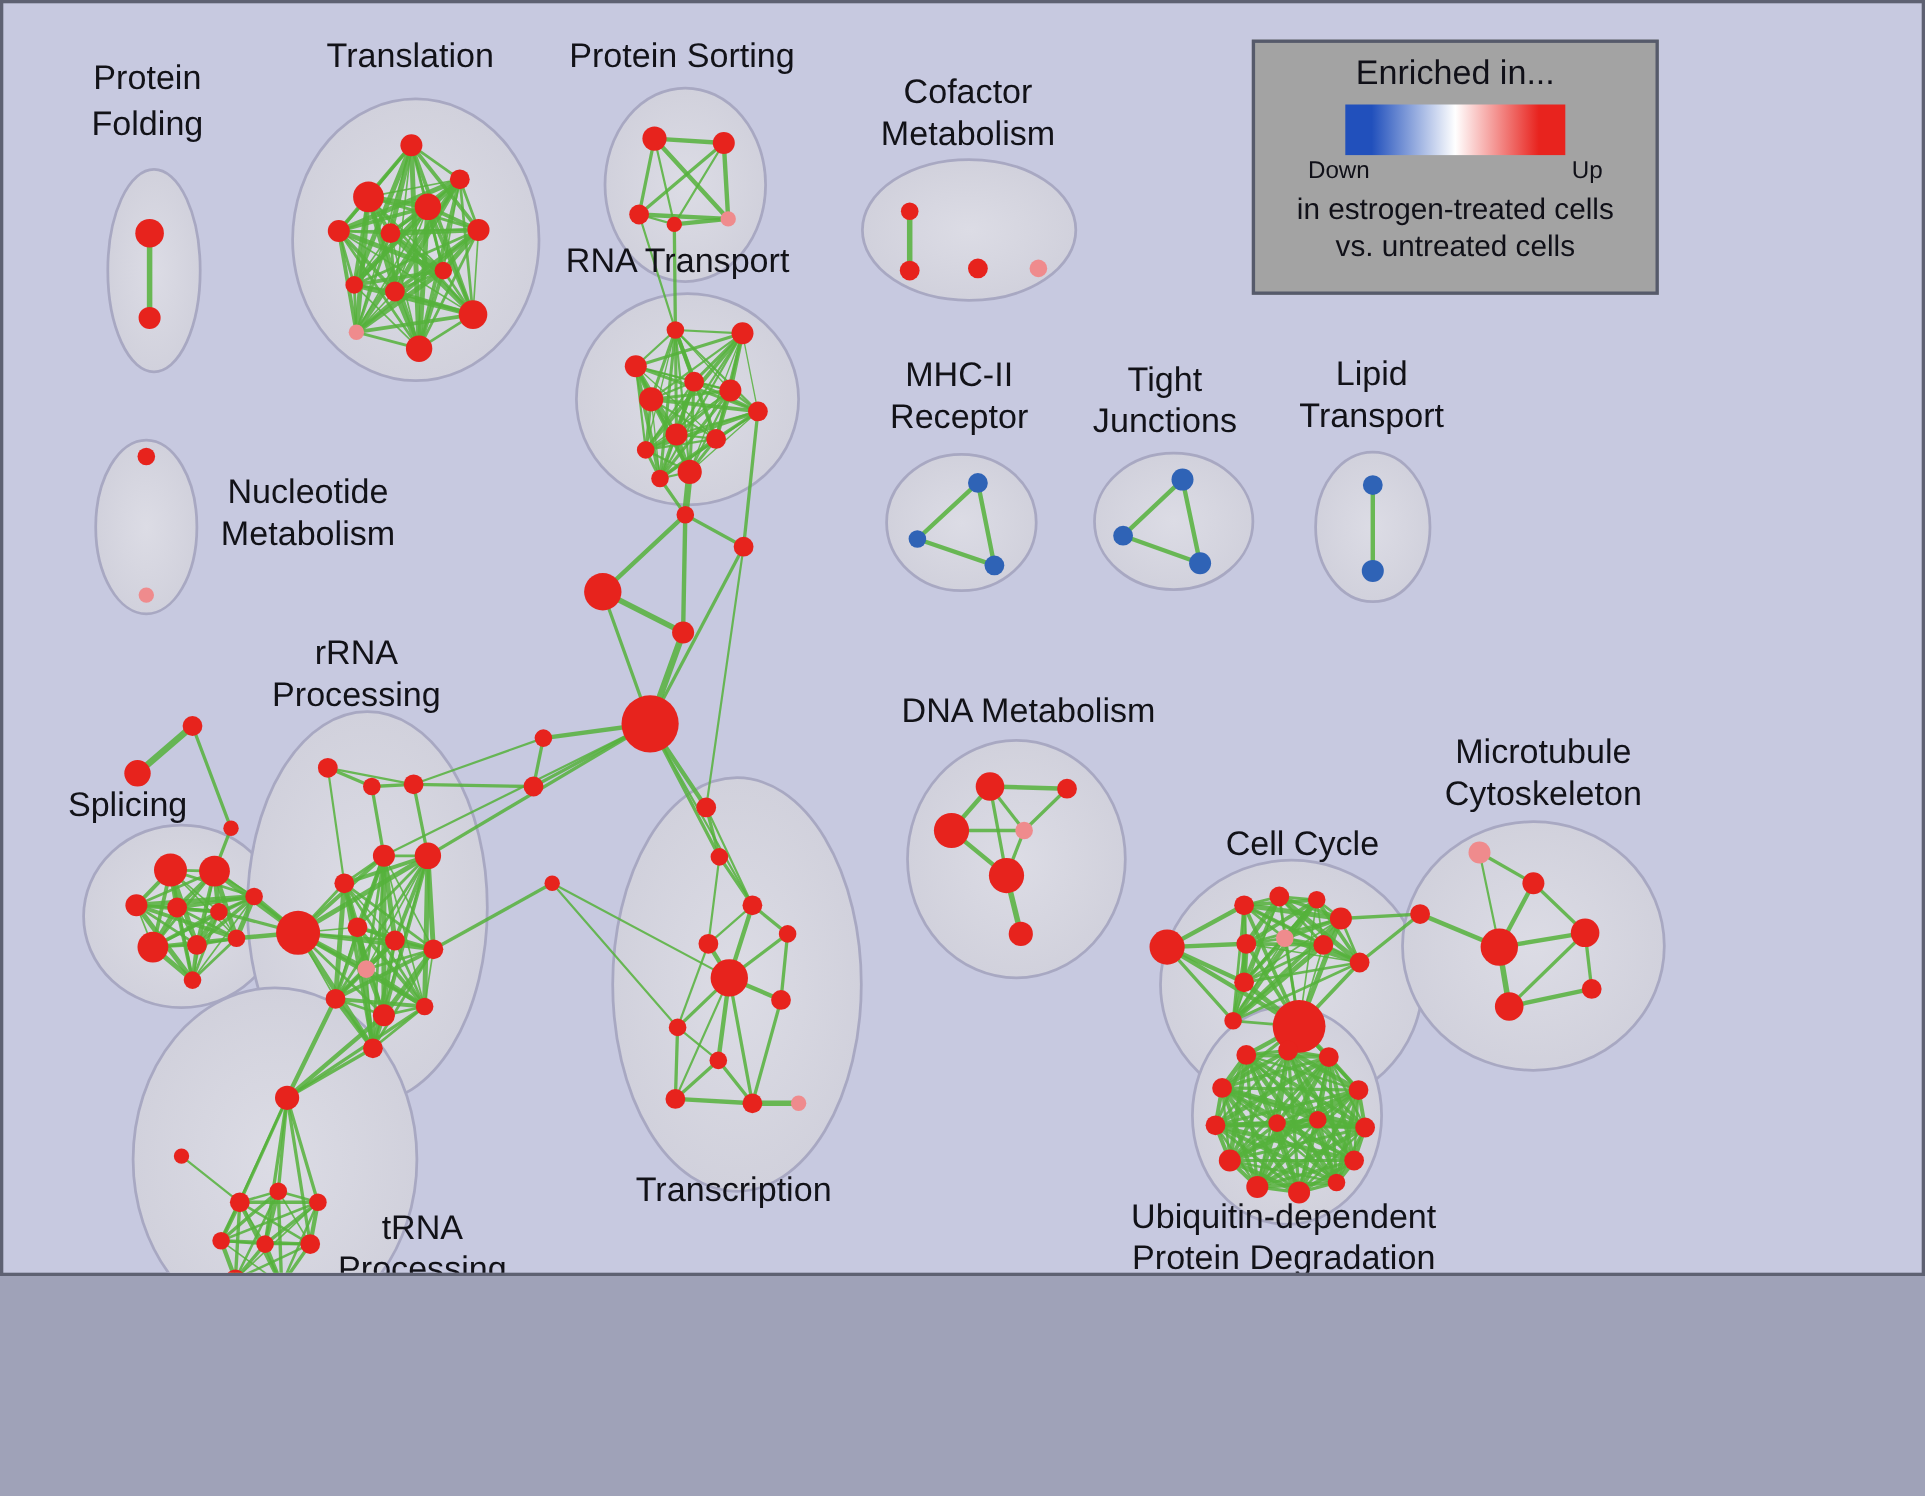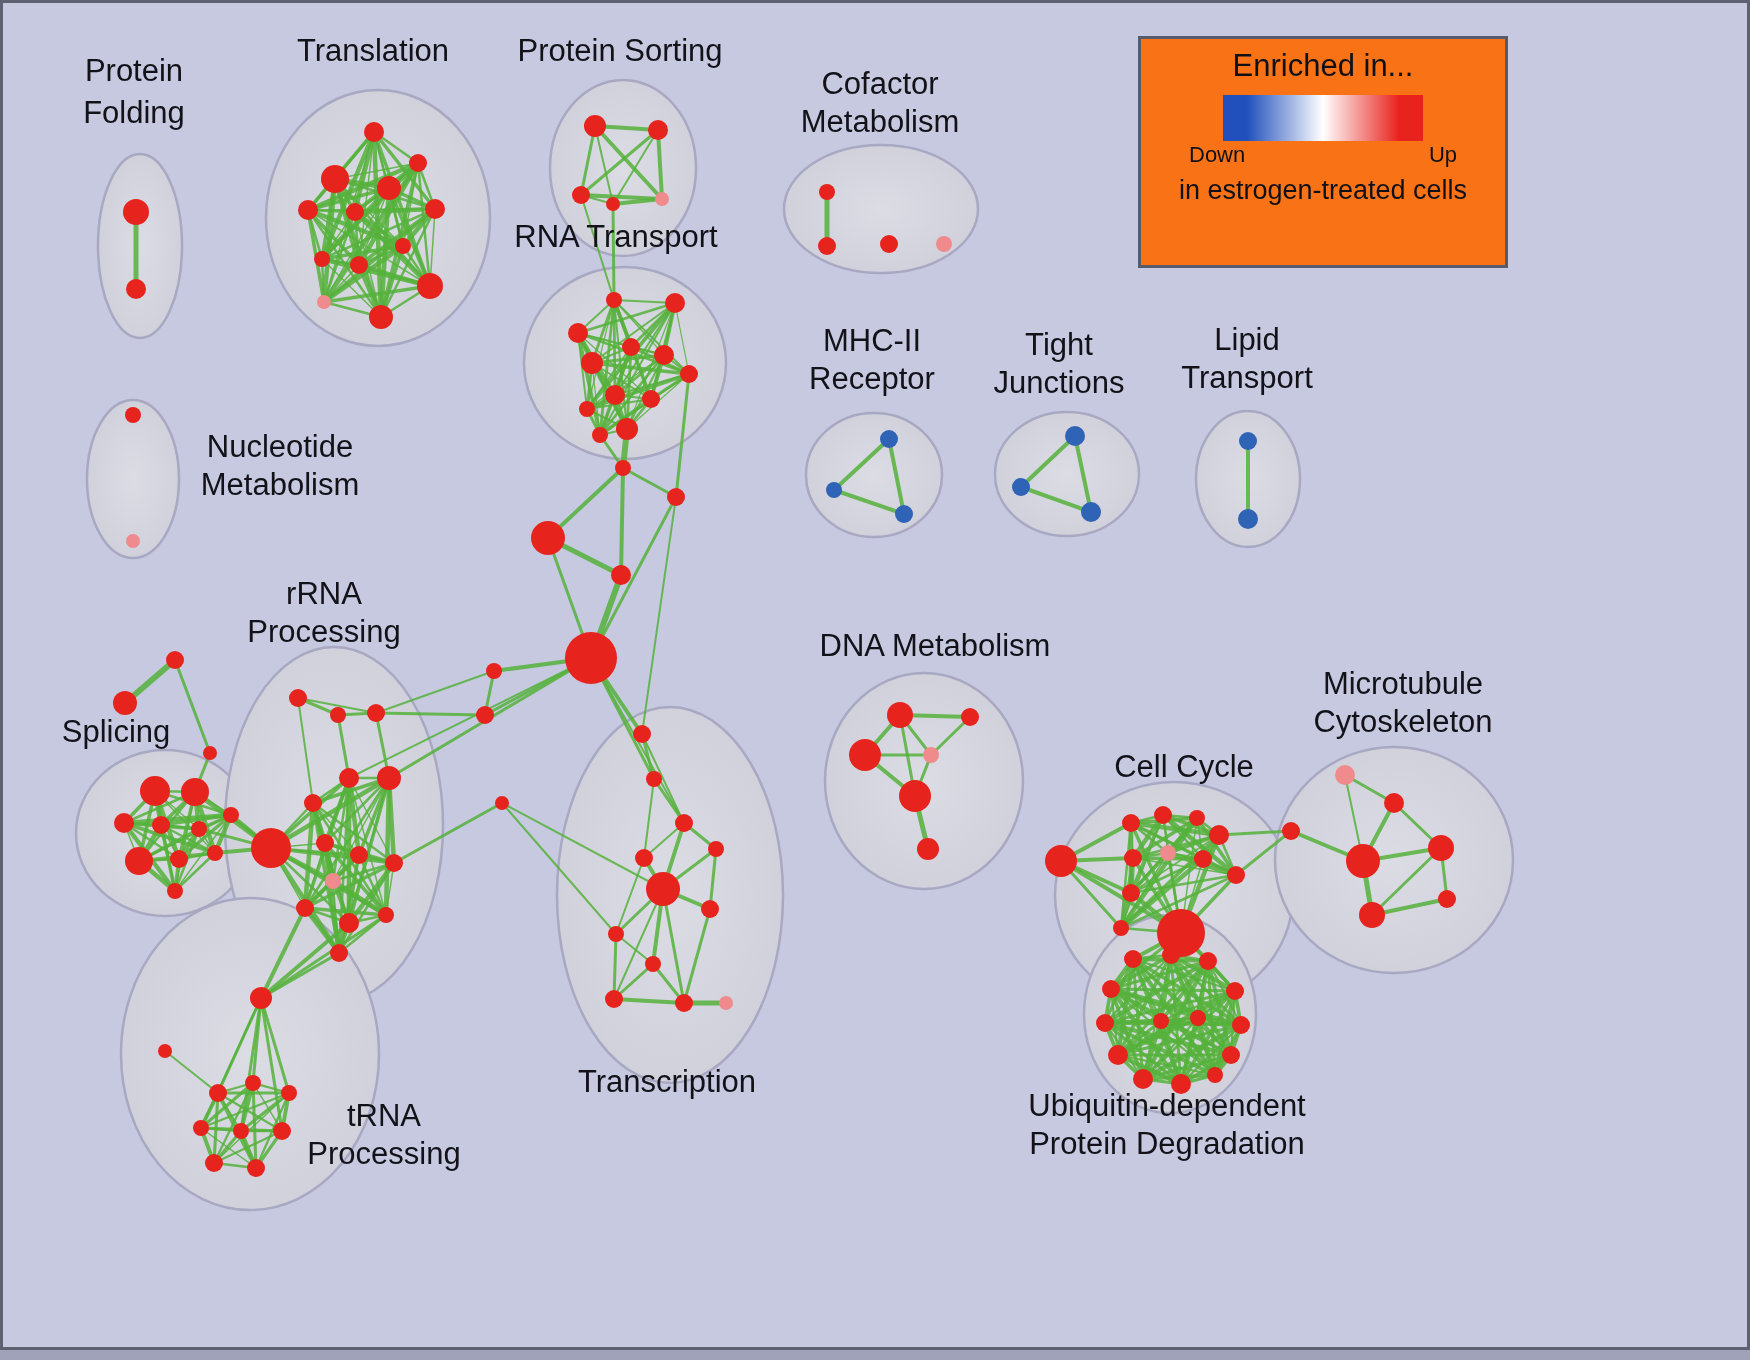--- a/index.html
+++ b/index.html
@@ -1,34 +1,34 @@
 <!DOCTYPE html>
 <html><head>
 <meta charset="utf-8">
 <style>
   html,body{margin:0;padding:0;background:#9fa2b8;}
   .figure{
     position:relative;
-    width:1750px;height:1350px;
+    width:1750px;height:1160px;
     background:#c7c9e0;
     border:3px solid #5e6172;
     box-sizing:border-box;
     overflow:hidden;
     font-family:"Liberation Sans", sans-serif;
   }
   svg#network-svg{position:absolute;left:0;top:0;}
   svg#network-svg text{
     font-family:"Liberation Sans", sans-serif;
     font-size:31px;
     fill:#121218;
   }
   .legend{
     position:absolute;left:1135px;top:33px;width:370px;height:232px;
     border:3px solid #565a6b;
-    background:#f97316;
+    background:#a3a3a3;
     box-sizing:border-box;
     text-align:center;
     color:#101018;
     z-index:5;
   }
   .legend-title{font-size:31px;margin-top:9px;}
   .legend-gradient{width:200px;height:46px;margin:11px auto 0;}
   .legend-downup{
     display:flex;justify-content:space-between;
     width:268px;margin:1px auto 0;font-size:22px;
@@ -798,15 +798,16 @@
   </svg>
 
   <div class="legend">
     <div class="legend-title">Enriched in...</div>
     <div class="legend-gradient" style="background: linear-gradient(90deg, rgb(33, 80, 188) 0%, rgb(33, 80, 188) 12%, rgb(255, 255, 255) 50%, rgb(232, 35, 30) 88%, rgb(232, 35, 30) 100%);"></div>
     <div class="legend-downup">
       <span>Down</span>
       <span>Up</span>
     </div>
     <div class="legend-line first">in estrogen-treated cells</div>
+    <div class="legend-line">vs. untreated cells</div>
   </div>
 
 </div>
 
 </body></html>

